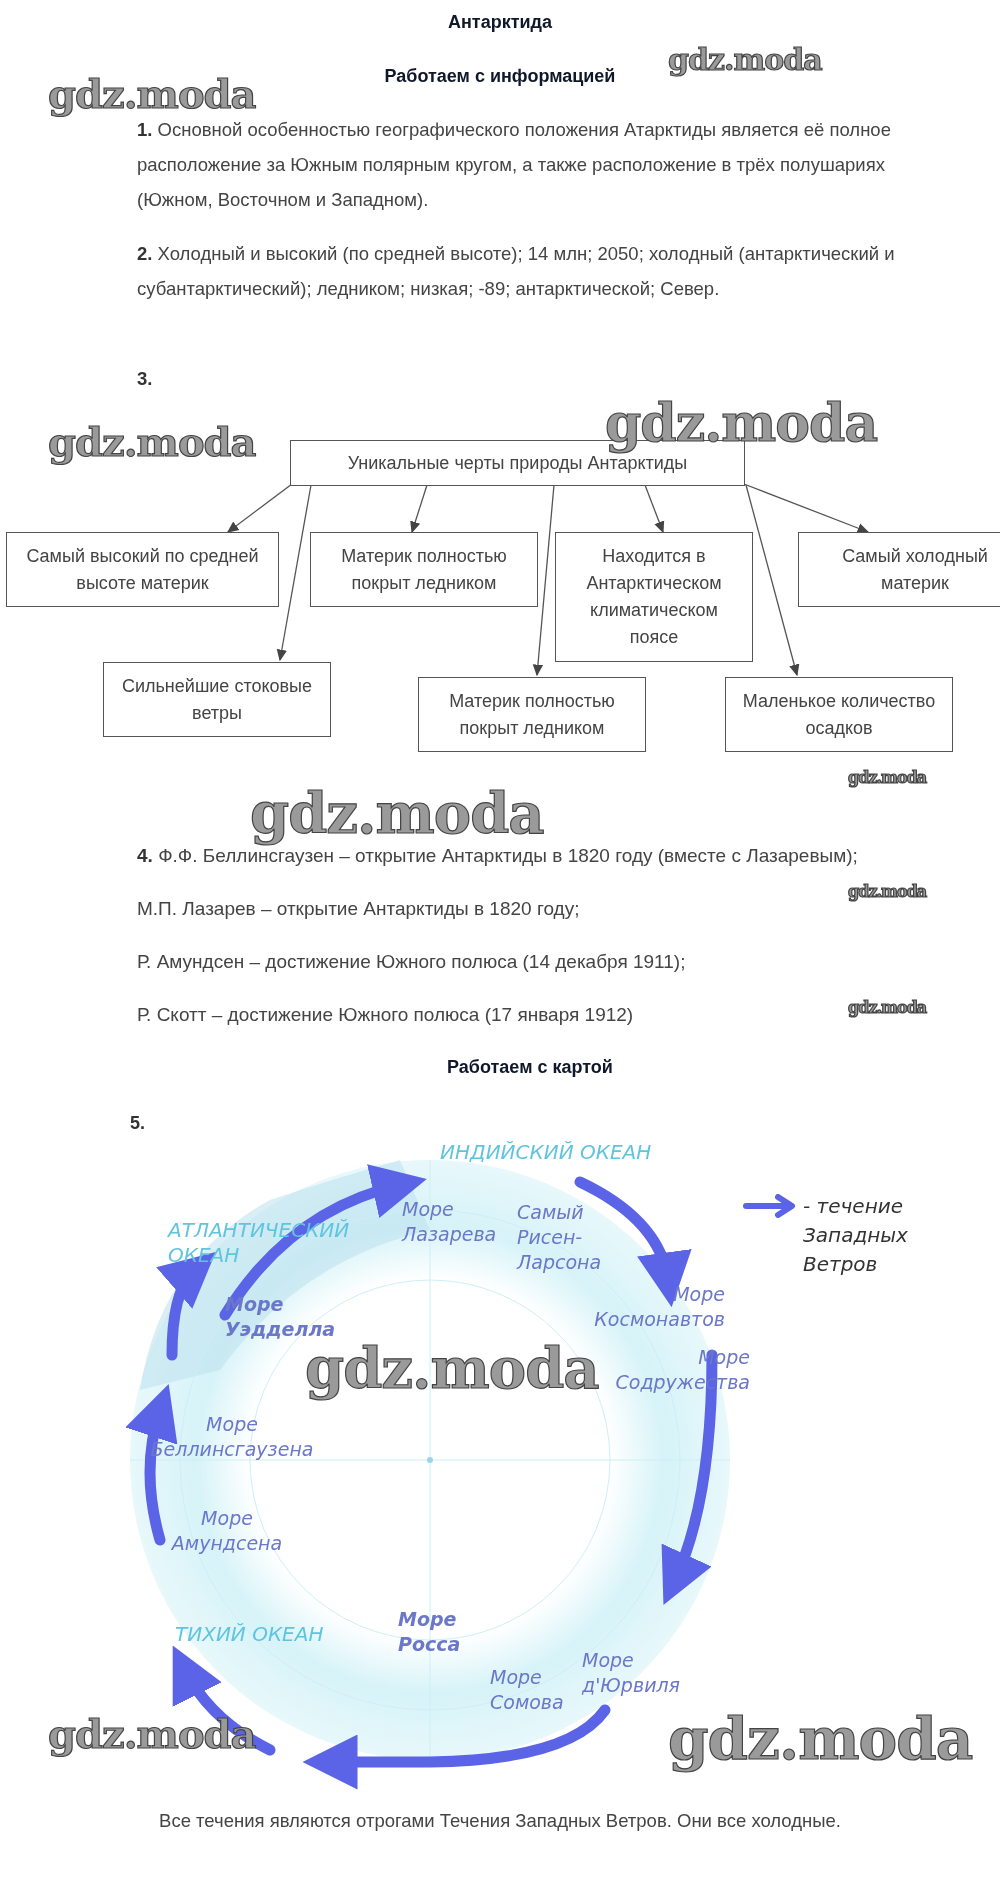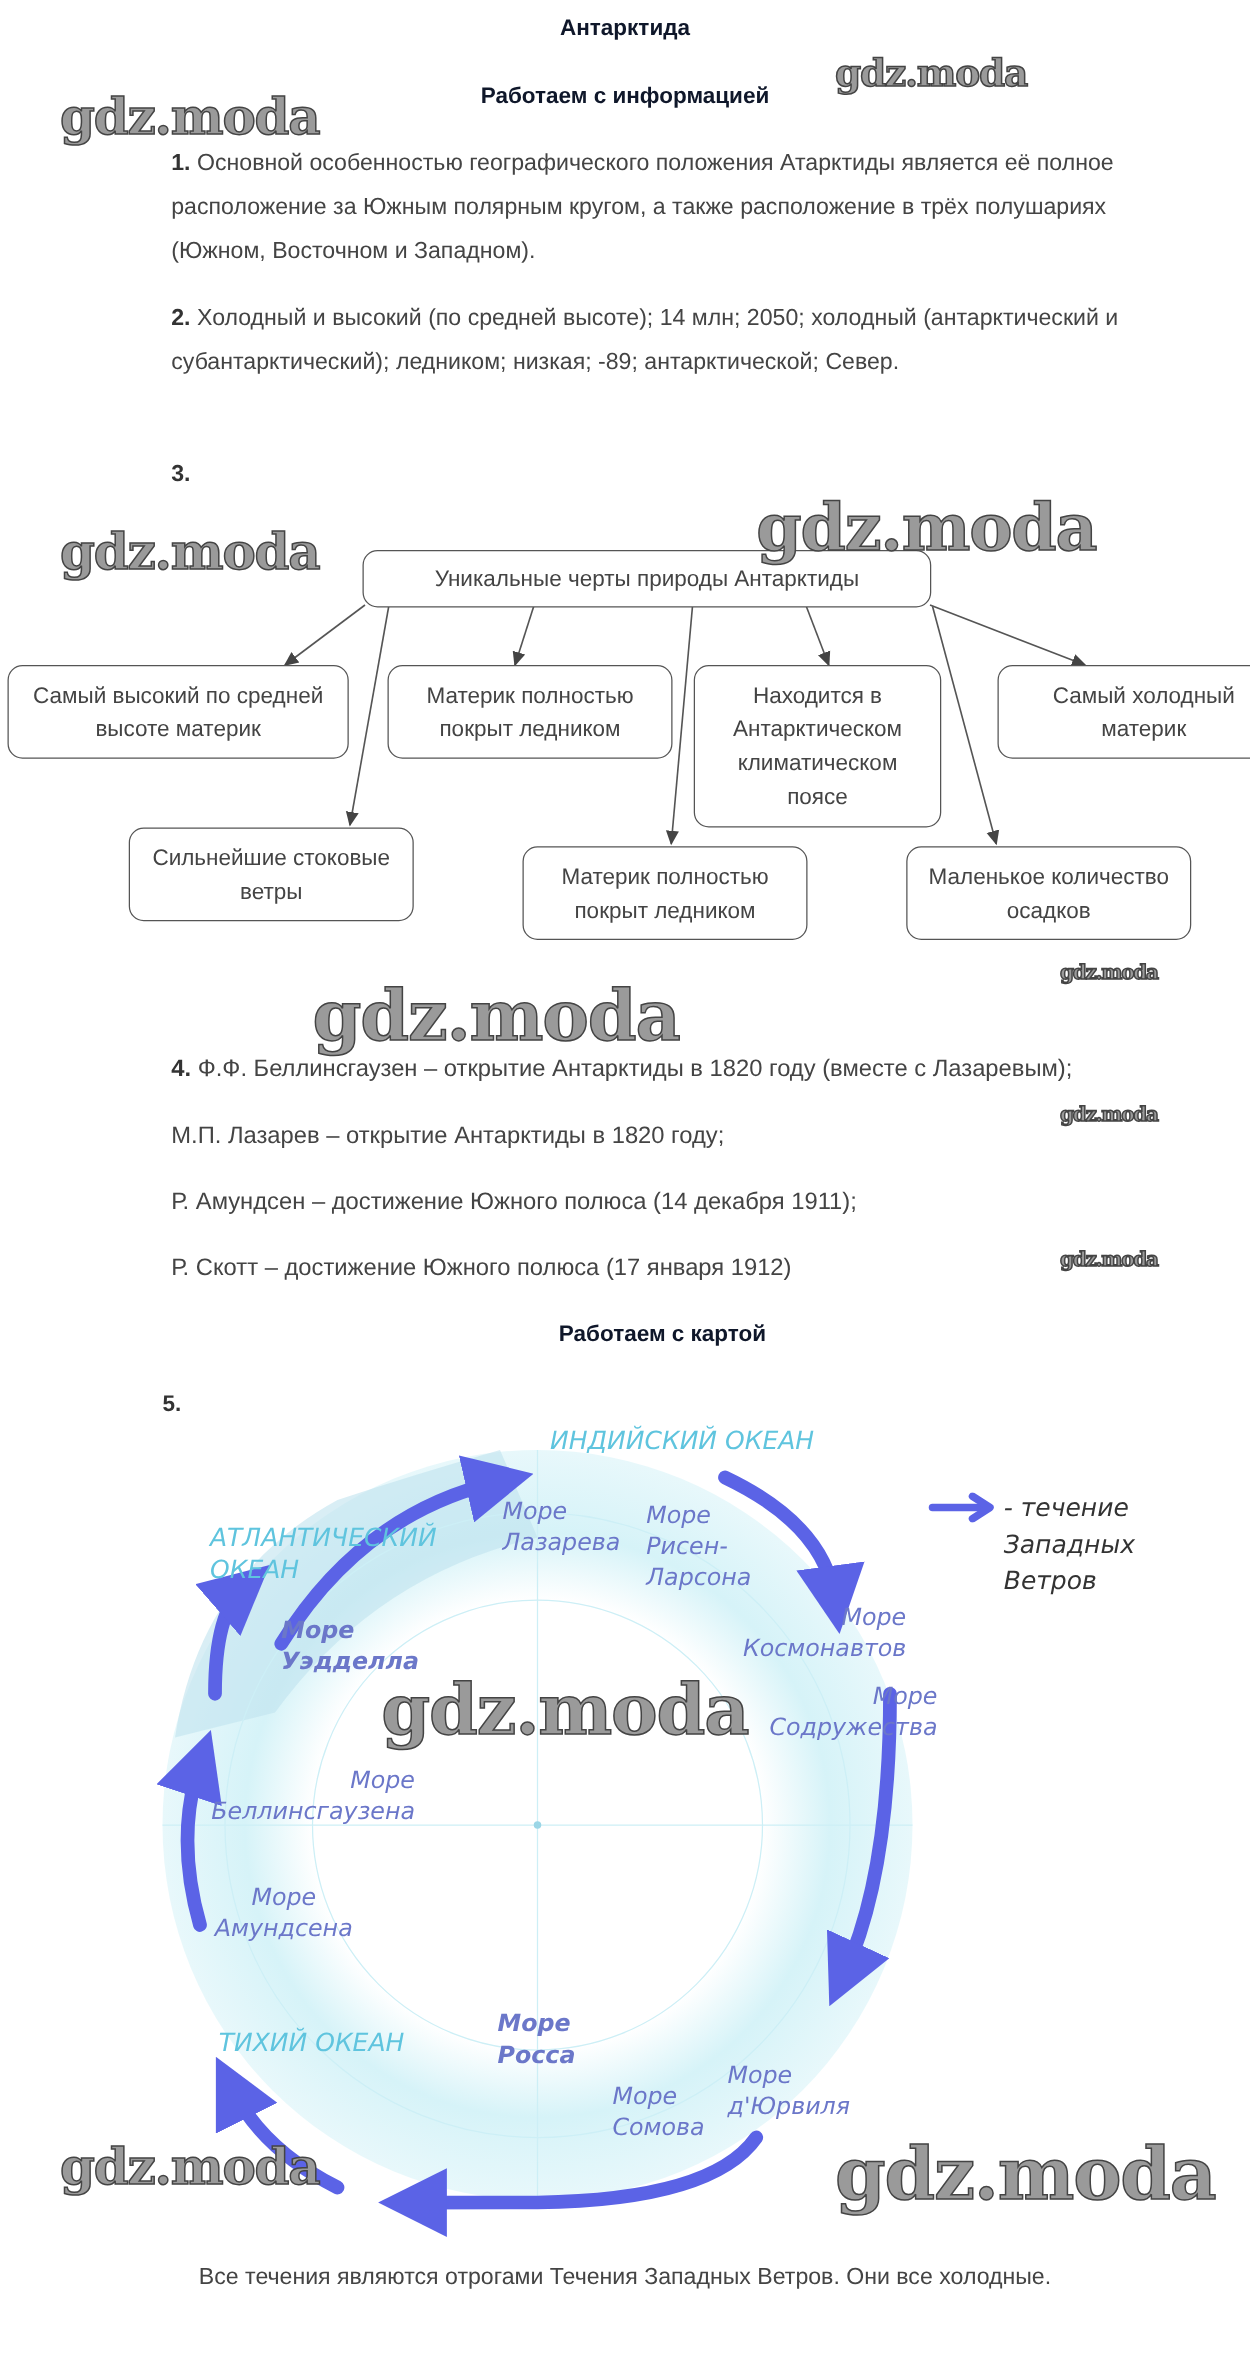--- a/index.html
+++ b/index.html
@@ -2,21 +2,21 @@
 <html><head>
 <meta charset="utf-8">
 <style>
   html, body { margin:0; padding:0; background:#fff; }
   body { width:1000px; height:1885px; position:relative; overflow:hidden;
          font-family:"Liberation Sans", sans-serif; color:#3a3a3a; }
   .abs { position:absolute; }
   .title { font-weight:bold; font-size:18px; color:#0f172a; text-align:center; }
   .para { left:137px; width:820px; font-size:18.5px; line-height:35px; color:#444; }
   .num { font-weight:bold; color:#333; }
-  .box { position:absolute; border:1.5px solid #555; border-radius:12px; background:#fff;
+  .box { position:absolute; border:1.5px solid #555; border-radius:0; background:#fff;
          display:flex; align-items:center; justify-content:center; text-align:center;
          font-size:18px; line-height:27px; color:#444; box-sizing:border-box; padding:4px 8px; }
   .wm { position:absolute; font-family:"DejaVu Serif", serif; font-weight:bold; color:#9a9a9a;
         -webkit-text-stroke:1.2px #444; letter-spacing:-1px; }
   .line4 { left:137px; font-size:19px; color:#444; }
   .map-label { position:absolute; font-family:"DejaVu Sans", sans-serif; font-style:italic; font-size:19px; color:#6b77c9; line-height:25px; }
   .ocean { color:#5fc4de; font-style:italic; font-size:20px; }
   .legend-text { position:absolute; font-family:"DejaVu Sans", sans-serif; font-style:italic; font-size:20px; color:#333; line-height:29px; }
 </style>
 </head>
@@ -105,25 +105,25 @@
     <path d="M60,400 Q40,330 60,270"></path>
     <path d="M72,215 Q72,150 95,130"></path>
   </g>
 </svg>
 
 <div class="map-label ocean" style="left:440px;top:1140px;">ИНДИЙСКИЙ ОКЕАН</div>
 <div class="map-label ocean" style="left:168px;top:1218px;width:230px;">АТЛАНТИЧЕСКИЙ ОКЕАН</div>
 <div class="map-label ocean" style="left:175px;top:1622px;">ТИХИЙ ОКЕАН</div>
 
 <div class="map-label" style="left:402px;top:1197px;width:110px;">Море Лазарева</div>
-<div class="map-label" style="left:517px;top:1200px;width:80px;">Море Рисен-Ларсона</div>
+<div class="map-label" style="left:517px;top:1200px;width:80px;">Самый Рисен-Ларсона</div>
 <div class="map-label" style="left:565px;top:1282px;width:160px;text-align:right;">Море Космонавтов</div>
 <div class="map-label" style="left:590px;top:1345px;width:160px;text-align:right;">Море Содружества</div>
 <div class="map-label" style="left:225px;top:1292px;width:120px;font-weight:bold;">Море Уэдделла</div>
-<div class="map-label" style="left:132px;top:1412px;width:200px;text-align:right;">Море Беллинсгаузена</div>
+<div class="map-label" style="left:132px;top:1412px;width:200px;text-align:center;">Море Беллинсгаузена</div>
 <div class="map-label" style="left:162px;top:1506px;width:130px;text-align:center;">Море Амундсена</div>
 <div class="map-label" style="left:398px;top:1607px;width:80px;font-weight:bold;">Море Росса</div>
 <div class="map-label" style="left:490px;top:1665px;width:80px;">Море Сомова</div>
 <div class="map-label" style="left:582px;top:1648px;width:110px;">Море д'Юрвиля</div>
 
 <svg class="abs" style="left:742px;top:1194px;" width="56" height="24">
   <line x1="4" y1="12" x2="44" y2="12" stroke="#5b63e6" stroke-width="6" stroke-linecap="round"></line>
   <path d="M36,3 L50,12 L36,21" stroke="#5b63e6" stroke-width="6" fill="none" stroke-linecap="round" stroke-linejoin="round"></path>
 </svg>
 <div class="legend-text" style="left:803px;top:1192px;width:130px;">- течение Западных Ветров</div>

